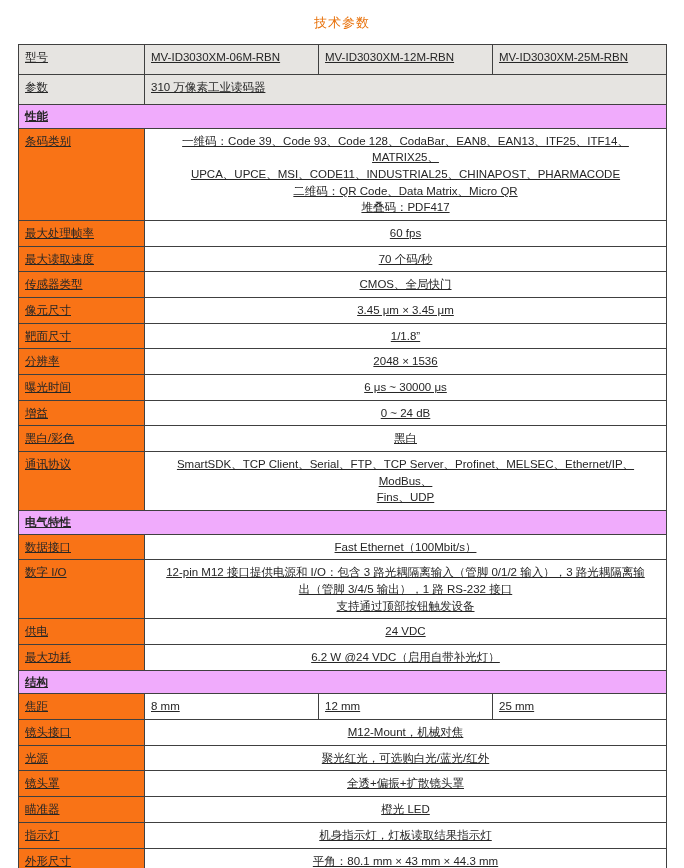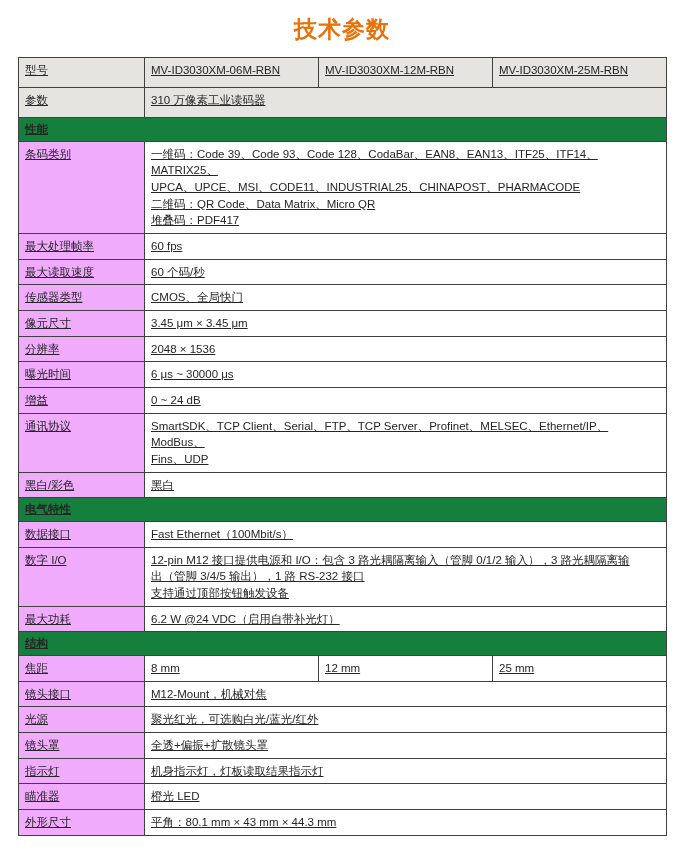--- a/index.html
+++ b/index.html
@@ -15,22 +15,22 @@
     -webkit-font-smoothing: antialiased;
   }
   .page {
     width: 684px;
     box-sizing: border-box;
     padding: 0 18px;
   }
   .doc-title {
     text-align: center;
     color: #e8710a;
-    font-size: 23px;
-    font-weight: bold;
+    font-size: 13px;
+    font-weight: normal;
     letter-spacing: 1px;
     padding: 14px 0 12px 0;
   }
   table.spec {
     width: 648px;
     border-collapse: collapse;
     table-layout: fixed;
     font-size: 11.5px;
     line-height: 1.45;
   }
@@ -58,31 +58,31 @@
     padding-right: 8px;
   }
   td.hdr-label.left {
     text-align: left;
     margin-left: 20px;
   }
   td.hdr-model {
     background: #e6e4e1;
   }
   tr.section td {
-    background: #15803d;
+    background: #f0abfc;
     font-weight: bold;
     padding: 3px 6px;
   }
   td.rowlabel {
-    background: #f0abfc;
+    background: #f97316;
   }
   td.value {
     background: #ffffff;
   }
-  .line { display: block; }
+  .line { display: block; text-align: center; }
 </style>
 </head>
 <body>
 
 <div class="page">
 
   <div class="doc-title">技术参数</div>
 
   <table class="spec">
     <colgroup>
@@ -116,81 +116,93 @@
         </tr>
         <tr>
           <td class="rowlabel">最大处理帧率</td>
           <td class="value" colspan="3">
             <span class="line">60 fps</span>
           </td>
         </tr>
         <tr>
           <td class="rowlabel">最大读取速度</td>
           <td class="value" colspan="3">
-            <span class="line">60 个码/秒</span>
+            <span class="line">70 个码/秒</span>
           </td>
         </tr>
         <tr>
           <td class="rowlabel">传感器类型</td>
           <td class="value" colspan="3">
             <span class="line">CMOS、全局快门</span>
           </td>
         </tr>
         <tr>
           <td class="rowlabel">像元尺寸</td>
           <td class="value" colspan="3">
             <span class="line">3.45 μm × 3.45 μm</span>
           </td>
         </tr>
         <tr>
+          <td class="rowlabel">靶面尺寸</td>
+          <td class="value" colspan="3">
+            <span class="line">1/1.8”</span>
+          </td>
+        </tr>
+        <tr>
           <td class="rowlabel">分辨率</td>
           <td class="value" colspan="3">
             <span class="line">2048 × 1536</span>
           </td>
         </tr>
         <tr>
           <td class="rowlabel">曝光时间</td>
           <td class="value" colspan="3">
             <span class="line">6 μs ~ 30000 μs</span>
           </td>
         </tr>
         <tr>
           <td class="rowlabel">增益</td>
           <td class="value" colspan="3">
             <span class="line">0 ~ 24 dB</span>
+          </td>
+        </tr>
+        <tr>
+          <td class="rowlabel">黑白/彩色</td>
+          <td class="value" colspan="3">
+            <span class="line">黑白</span>
           </td>
         </tr>
         <tr>
           <td class="rowlabel">通讯协议</td>
           <td class="value" colspan="3">
             <span class="line">SmartSDK、TCP Client、Serial、FTP、TCP Server、Profinet、MELSEC、Ethernet/IP、ModBus、</span>
             <span class="line">Fins、UDP</span>
-          </td>
-        </tr>
-        <tr>
-          <td class="rowlabel">黑白/彩色</td>
-          <td class="value" colspan="3">
-            <span class="line">黑白</span>
           </td>
         </tr>
         <tr class="section">
           <td colspan="4">电气特性</td>
         </tr>
         <tr>
           <td class="rowlabel">数据接口</td>
           <td class="value" colspan="3">
             <span class="line">Fast Ethernet（100Mbit/s）</span>
           </td>
         </tr>
         <tr>
           <td class="rowlabel">数字 I/O</td>
           <td class="value" colspan="3">
             <span class="line">12-pin M12 接口提供电源和 I/O：包含 3 路光耦隔离输入（管脚 0/1/2 输入），3 路光耦隔离输</span>
             <span class="line">出（管脚 3/4/5 输出），1 路 RS-232 接口</span>
             <span class="line">支持通过顶部按钮触发设备</span>
+          </td>
+        </tr>
+        <tr>
+          <td class="rowlabel">供电</td>
+          <td class="value" colspan="3">
+            <span class="line">24 VDC</span>
           </td>
         </tr>
         <tr>
           <td class="rowlabel">最大功耗</td>
           <td class="value" colspan="3">
             <span class="line">6.2 W @24 VDC（启用自带补光灯）</span>
           </td>
         </tr>
         <tr class="section">
           <td colspan="4">结构</td>
@@ -213,29 +225,29 @@
             <span class="line">聚光红光，可选购白光/蓝光/红外</span>
           </td>
         </tr>
         <tr>
           <td class="rowlabel">镜头罩</td>
           <td class="value" colspan="3">
             <span class="line">全透+偏振+扩散镜头罩</span>
           </td>
         </tr>
         <tr>
+          <td class="rowlabel">瞄准器</td>
+          <td class="value" colspan="3">
+            <span class="line">橙光 LED</span>
+          </td>
+        </tr>
+        <tr>
           <td class="rowlabel">指示灯</td>
           <td class="value" colspan="3">
             <span class="line">机身指示灯，灯板读取结果指示灯</span>
-          </td>
-        </tr>
-        <tr>
-          <td class="rowlabel">瞄准器</td>
-          <td class="value" colspan="3">
-            <span class="line">橙光 LED</span>
           </td>
         </tr>
         <tr>
           <td class="rowlabel">外形尺寸</td>
           <td class="value" colspan="3">
             <span class="line">平角：80.1 mm × 43 mm × 44.3 mm</span>
           </td>
         </tr>
       </tbody>
   </table>

